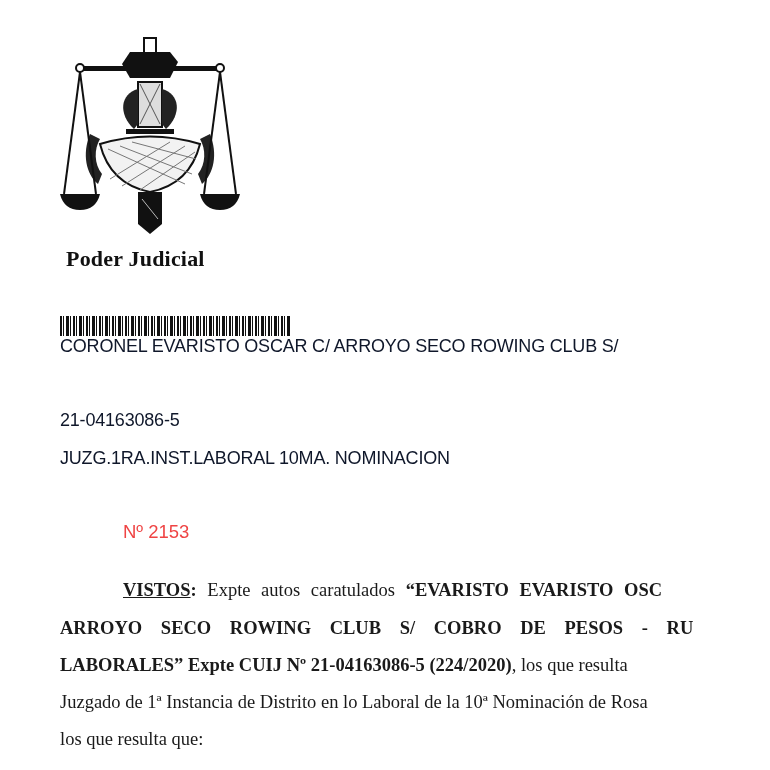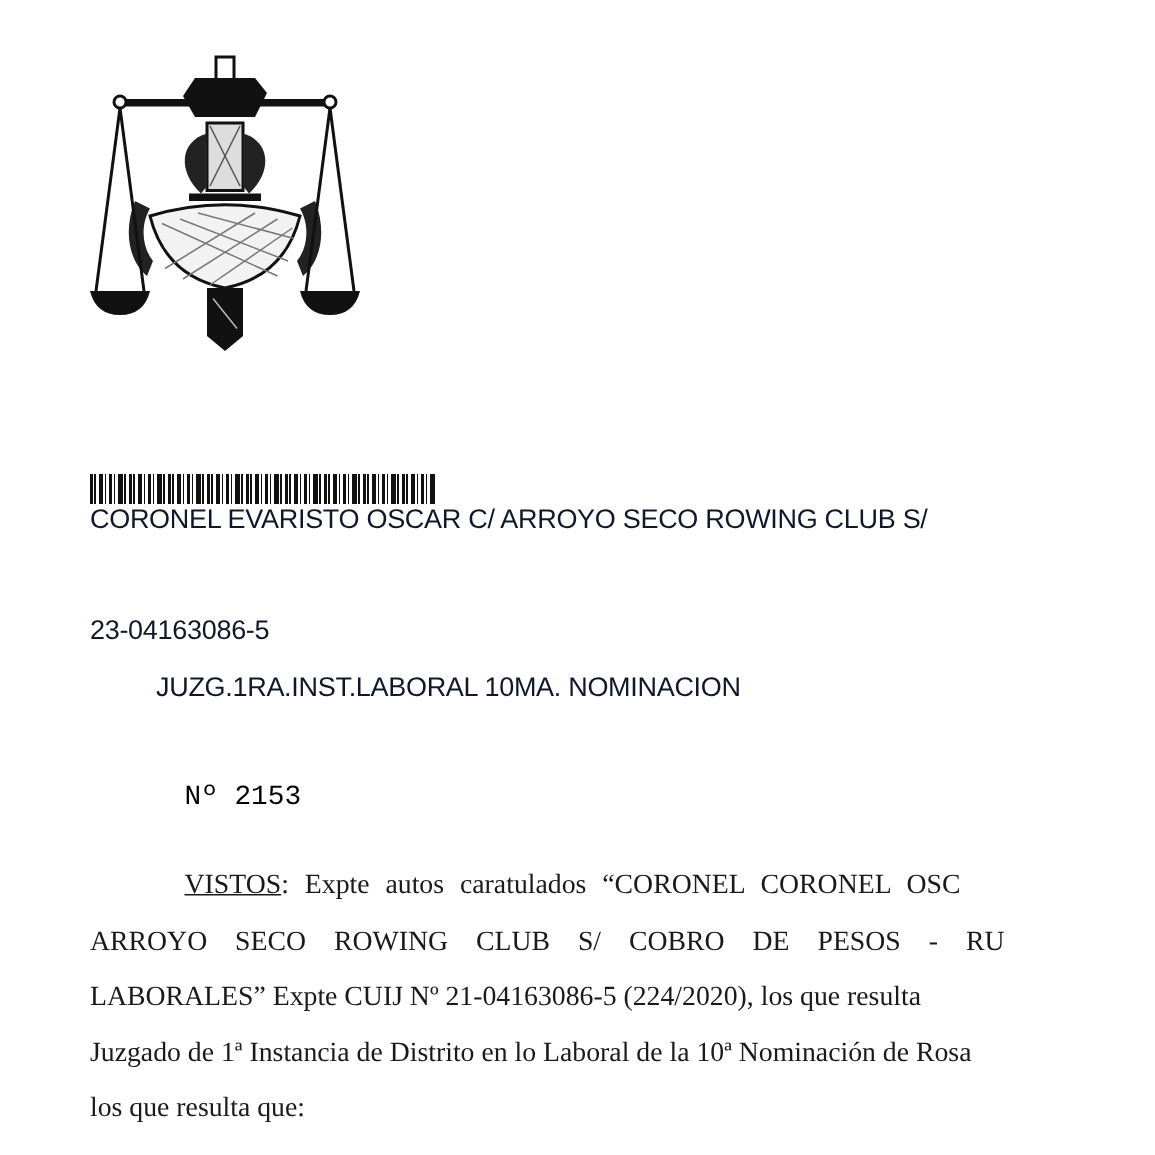--- a/index.html
+++ b/index.html
@@ -3,23 +3,23 @@
 <meta charset="utf-8">
 <style>
   html, body { margin:0; padding:0; background:#ffffff; }
   body { width:770px; height:770px; overflow:hidden; position:relative; color:#1a1a1a; }
   .page { position:absolute; left:0; top:0; width:770px; height:770px; background:#fff; }
   .crest { position:absolute; left:60px; top:34px; width:180px; height:205px; }
   .org { position:absolute; left:66px; top:246px; font-family:"Liberation Serif", serif; font-weight:bold; font-size:22px; color:#111; letter-spacing:0.2px; }
   .barcode { position:absolute; left:60px; top:316px; width:230px; height:20px;
     background: repeating-linear-gradient(90deg,#111 0 2px,#fff 2px 3px,#111 3px 4px,#fff 4px 6px,#111 6px 9px,#fff 9px 10px,#111 10px 11px,#fff 11px 13px); }
   .hdr { position:absolute; left:60px; font-family:"Liberation Sans", sans-serif; font-size:18px; color:#0f172a; white-space:nowrap; letter-spacing:-0.2px; }
-  .serif { font-family:Liberation Mono, monospace; font-size:18.5px; color:#000000; white-space:nowrap; position:absolute; }
+  .serif { font-family:Liberation Sans, sans-serif; font-size:18.5px; color:#ef4444; white-space:nowrap; position:absolute; }
   .just { position:absolute; left:60px; width:760px; font-family:"Liberation Serif", serif; font-size:18.5px; white-space:nowrap; color:#1a1a1a; }
-  b { font-weight:normal; }
+  b { font-weight:bold; }
   u { text-decoration:underline; }
   .sp { word-spacing:6px; }
 </style>
 </head>
 <body>
 
 <div class="page">
 
   <svg class="crest" viewBox="0 0 180 205">
 
@@ -48,31 +48,32 @@
 
     <line x1="20" y1="38" x2="4" y2="160" stroke="#111" stroke-width="2"></line>
     <line x1="20" y1="38" x2="36" y2="160" stroke="#111" stroke-width="2"></line>
     <path d="M0 160 L40 160 Q36 176 20 176 Q4 176 0 160 Z" fill="#111"></path>
 
     <line x1="160" y1="38" x2="144" y2="160" stroke="#111" stroke-width="2"></line>
     <line x1="160" y1="38" x2="176" y2="160" stroke="#111" stroke-width="2"></line>
     <path d="M140 160 L180 160 Q176 176 160 176 Q144 176 140 160 Z" fill="#111"></path>
   </svg>
 
+  <div class="org">Poder Judicial</div>
 
   <div class="barcode"></div>
 
   <div class="hdr" style="top:336px;">CORONEL EVARISTO OSCAR C/ ARROYO SECO ROWING CLUB S/</div>
-  <div class="hdr" style="top:410px;">23-04163086-5</div>
-  <div class="hdr" style="top:448px;margin-left:44px;">JUZG.1RA.INST.LABORAL 10MA. NOMINACION</div>
+  <div class="hdr" style="top:410px;">21-04163086-5</div>
+  <div class="hdr" style="top:448px;">JUZG.1RA.INST.LABORAL 10MA. NOMINACION</div>
 
   <div class="serif" style="left:123px; top:521px;">Nº 2153</div>
 
   <div class="just" style="top:580px; left:123px;">
-    <b><u>VISTOS</u><span>:</span></b><span class="sp"> Expte autos caratulados </span><b class="sp">“CORONEL CORONEL OSC</b>
+    <b><u>VISTOS</u><span>:</span></b><span class="sp"> Expte autos caratulados </span><b class="sp">“EVARISTO EVARISTO OSC</b>
   </div>
   <div class="just sp" style="top:618px; word-spacing:14px;">
     <b>ARROYO SECO ROWING CLUB S/ COBRO DE PESOS - RU</b>
   </div>
   <div class="just" style="top:655px;">
     <b>LABORALES” Expte CUIJ Nº 21-04163086-5 (224/2020)</b><span>, los que resulta</span>
   </div>
   <div class="just" style="top:692px;">Juzgado de 1ª Instancia de Distrito en lo Laboral de la 10ª Nominación de Rosa</div>
   <div class="just" style="top:729px;">los que resulta que:</div>
 

